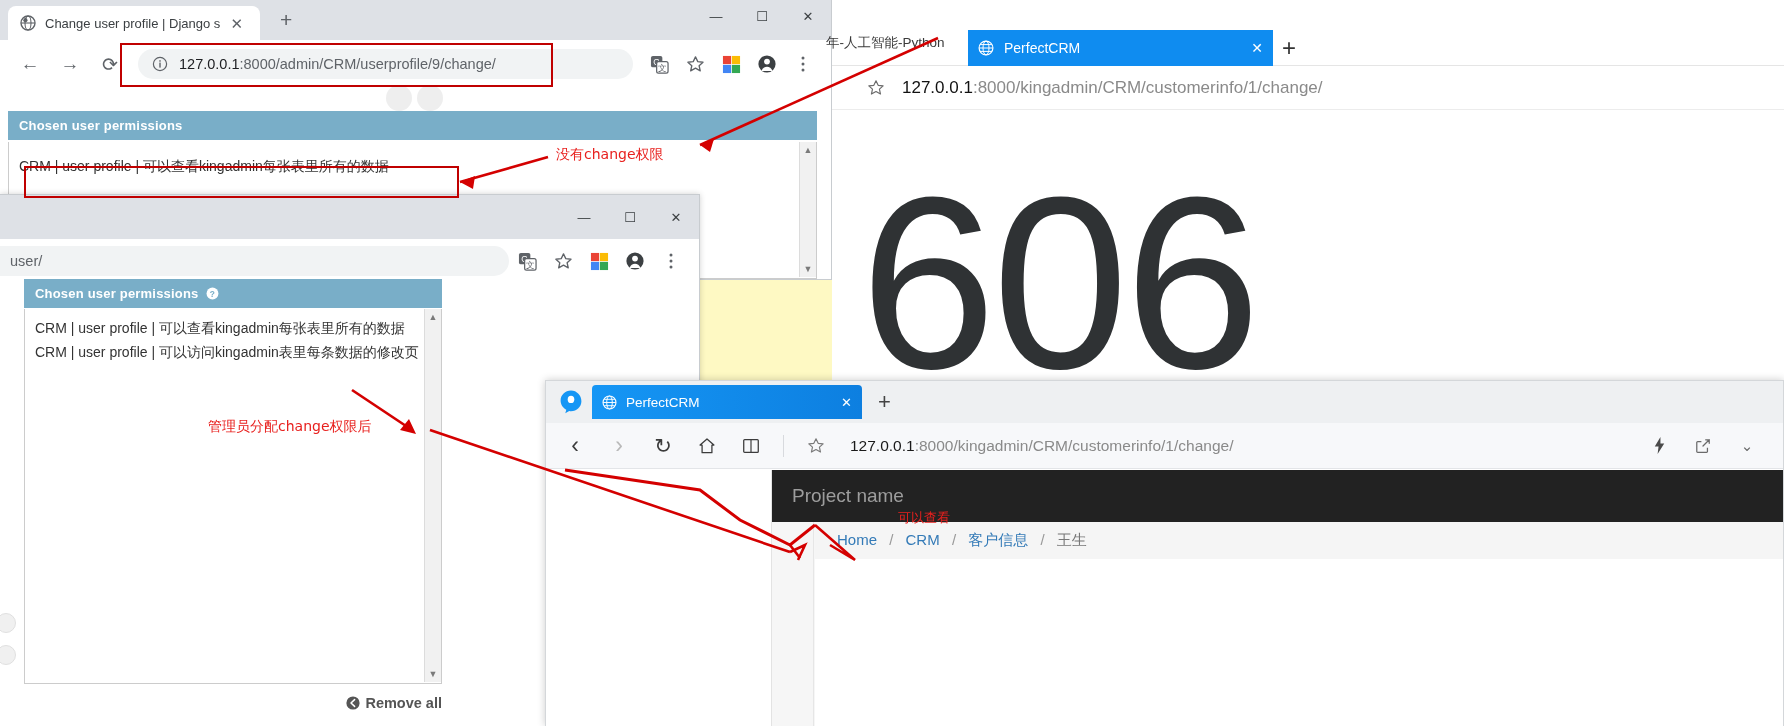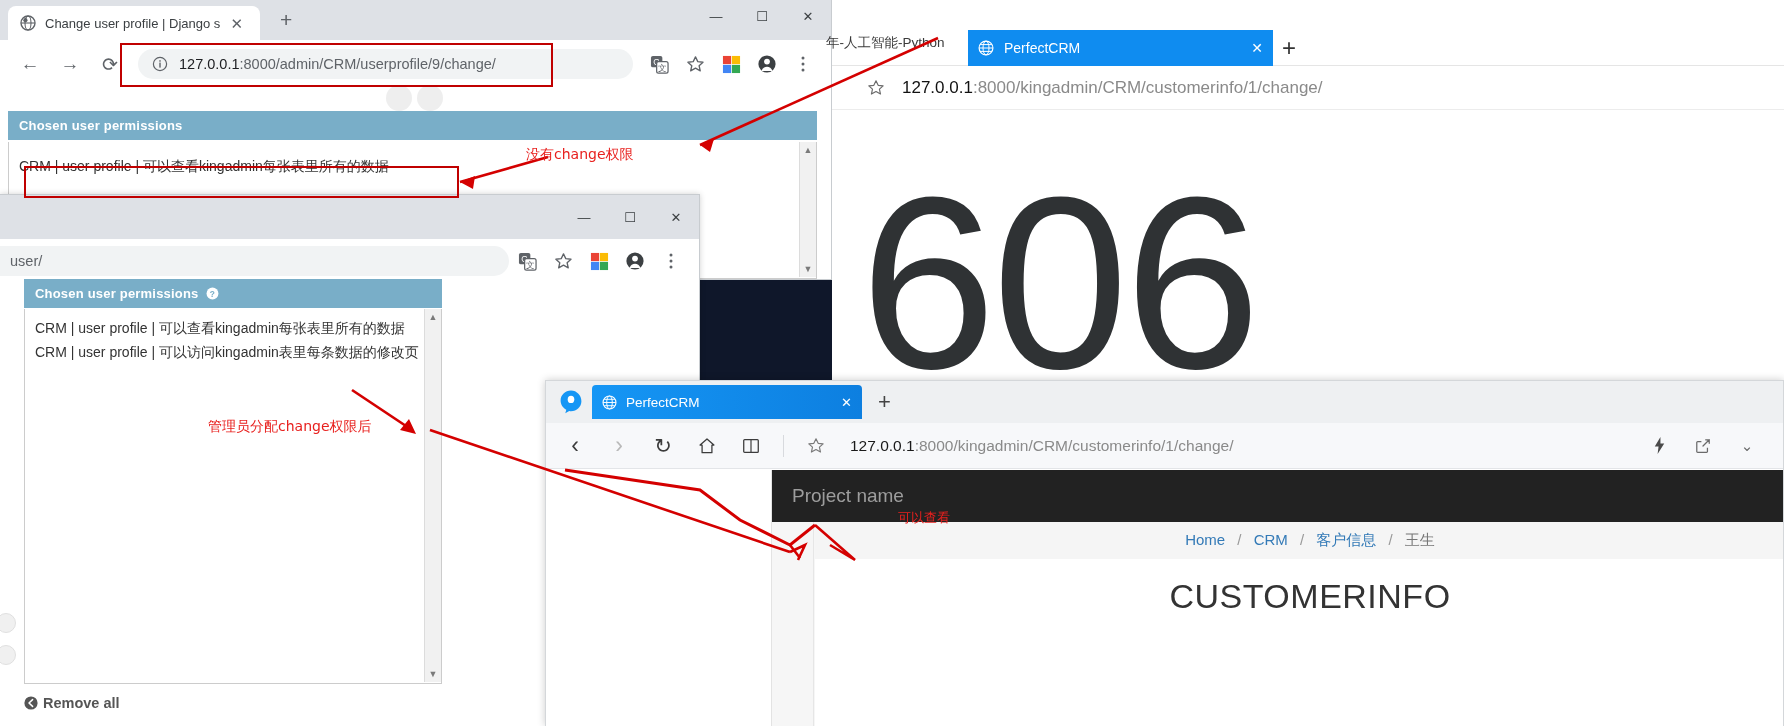--- a/index.html
+++ b/index.html
@@ -3,21 +3,21 @@
 <meta charset="utf-8">
 <style>
   * { box-sizing: border-box; }
   html, body {
     margin: 0; padding: 0;
     width: 1784px; height: 726px;
     overflow: hidden;
     background: #ffffff;
     font-family: "Liberation Sans", "DejaVu Sans", sans-serif;
   }
-  #stage { position: relative; width: 1784px; height: 726px; background:#0f172a; overflow:hidden; }
+  #stage { position: relative; width: 1784px; height: 726px; background:#fef9c3; overflow:hidden; }
 
   
   .win { position: absolute; background:#fff; }
   .chrome-tabstrip {
     background:#dee1e6;
     height:40px; position:relative;
   }
   .chrome-tab {
     position:absolute; top:6px; height:34px;
     background:#fff;
@@ -255,21 +255,21 @@
 
       <div class="sel-list" style="position:absolute;left:24px;top:24px;width:418px;height:375px;">
         <div class="sel-item" style="margin-top:8px;">CRM | user profile | 可以查看kingadmin每张表里所有的数据</div>
         <div class="sel-item">CRM | user profile | 可以访问kingadmin表里每条数据的修改页</div>
         <div class="vscroll" style="height:373px;">
           <div class="arrowglyph" style="margin-top:3px;">▲</div>
           <div class="arrowglyph" style="position:absolute;bottom:3px;left:0;width:16px;">▼</div>
         </div>
       </div>
 
-      <div style="position:absolute;left:24px;top:410px;width:418px;text-align:left;
+      <div style="position:absolute;left:24px;top:410px;width:418px;text-align:right;
                   font-size:14.5px;font-weight:bold;color:#555;">
         <span style="display:inline-block;vertical-align:middle;margin-right:5px;">
           <svg width="14" height="14" viewBox="0 0 14 14">
             <circle cx="7" cy="7" r="6.6" fill="#555"></circle>
             <path d="M8.6 3.6L5 7l3.6 3.4" fill="none" stroke="#fff" stroke-width="1.5" stroke-linecap="round" stroke-linejoin="round"></path>
           </svg>
         </span><span>Remove all</span>
       </div>
     </div>
   </div>
@@ -363,21 +363,21 @@
         <div class="qq-ico">
           <svg width="16" height="16" viewBox="0 0 18 18">
             <path d="M12 2h4v4M16 2l-7 7" fill="none" stroke="#6a6a6a" stroke-width="1.4" stroke-linecap="round"></path>
             <path d="M14 11v4.2a1 1 0 0 1-1 1H3a1 1 0 0 1-1-1V5.2a1 1 0 0 1 1-1h4.2" fill="none" stroke="#6a6a6a" stroke-width="1.4"></path>
           </svg>
         </div>
         <div class="qq-ico" style="font-size:15px;color:#6a6a6a;">⌄</div>
       </div>
     </div>
 
-    <div style="position:absolute;left:0;top:89px;width:1237px;height:207px;background:#fff;text-align:center;">
+    <div style="position:absolute;left:0;top:89px;width:1237px;height:207px;background:#fff;">
 
       <div style="position:absolute;left:0;top:0;width:226px;height:257px;background:#fff;
                   border-right:1px solid #e3e3e3;"></div>
 
       <div class="navbar-dark" style="position:absolute;left:226px;top:0;width:1011px;">
         <span class="navbar-brand">Project name</span>
       </div>
 
       <div style="position:absolute;left:226px;top:52px;width:1011px;height:205px;background:#f6f6f6;">
 
@@ -387,21 +387,20 @@
         <div style="position:absolute;left:43px;top:0;width:968px;height:205px;background:#fff;">
           <div class="bc-bar">
             <span class="bc-link">Home</span>
             <span class="bc-sep">/</span>
             <span class="bc-link">CRM</span>
             <span class="bc-sep">/</span>
             <span class="bc-link">客户信息</span>
             <span class="bc-sep">/</span>
             <span class="bc-active">王生</span>
           </div>
-          <div class="page-h1">CUSTOMERINFO</div>
         </div>
       </div>
     </div>
   </div>
 
   <div class="anno-box" style="left:120px;top:43px;width:433px;height:44px;"></div>
   <div class="anno-box" style="left:24px;top:166px;width:435px;height:32px;"></div>
 
   <svg class="anno">
 
@@ -415,17 +414,17 @@
     <polygon points="416,434 400,430 409,419" fill="#d40000"></polygon>
 
     <line x1="430" y1="430" x2="790" y2="552" stroke="#d40000" stroke-width="2.6"></line>
     <polyline points="790,552 805,545 798,560" fill="none" stroke="#d40000" stroke-width="2.6"></polyline>
 
     <polyline points="565,470 700,490 740,520 790,545 815,525" fill="none" stroke="#d40000" stroke-width="3"></polyline>
     <polyline points="815,525 855,560 830,545" fill="none" stroke="#d40000" stroke-width="2.6"></polyline>
     <polyline points="790,545 800,558" fill="none" stroke="#d40000" stroke-width="2.6"></polyline>
   </svg>
 
-  <div class="anno-text" style="left:526px;top:146px;">没有change权限</div>
+  <div class="anno-text" style="left:556px;top:146px;">没有change权限</div>
   <div class="anno-text" style="left:208px;top:418px;">管理员分配change权限后</div>
   <div class="anno-text" style="left:898px;top:509px;font-size:13px;">可以查看</div>
 
 </div>
 
 </body></html>

